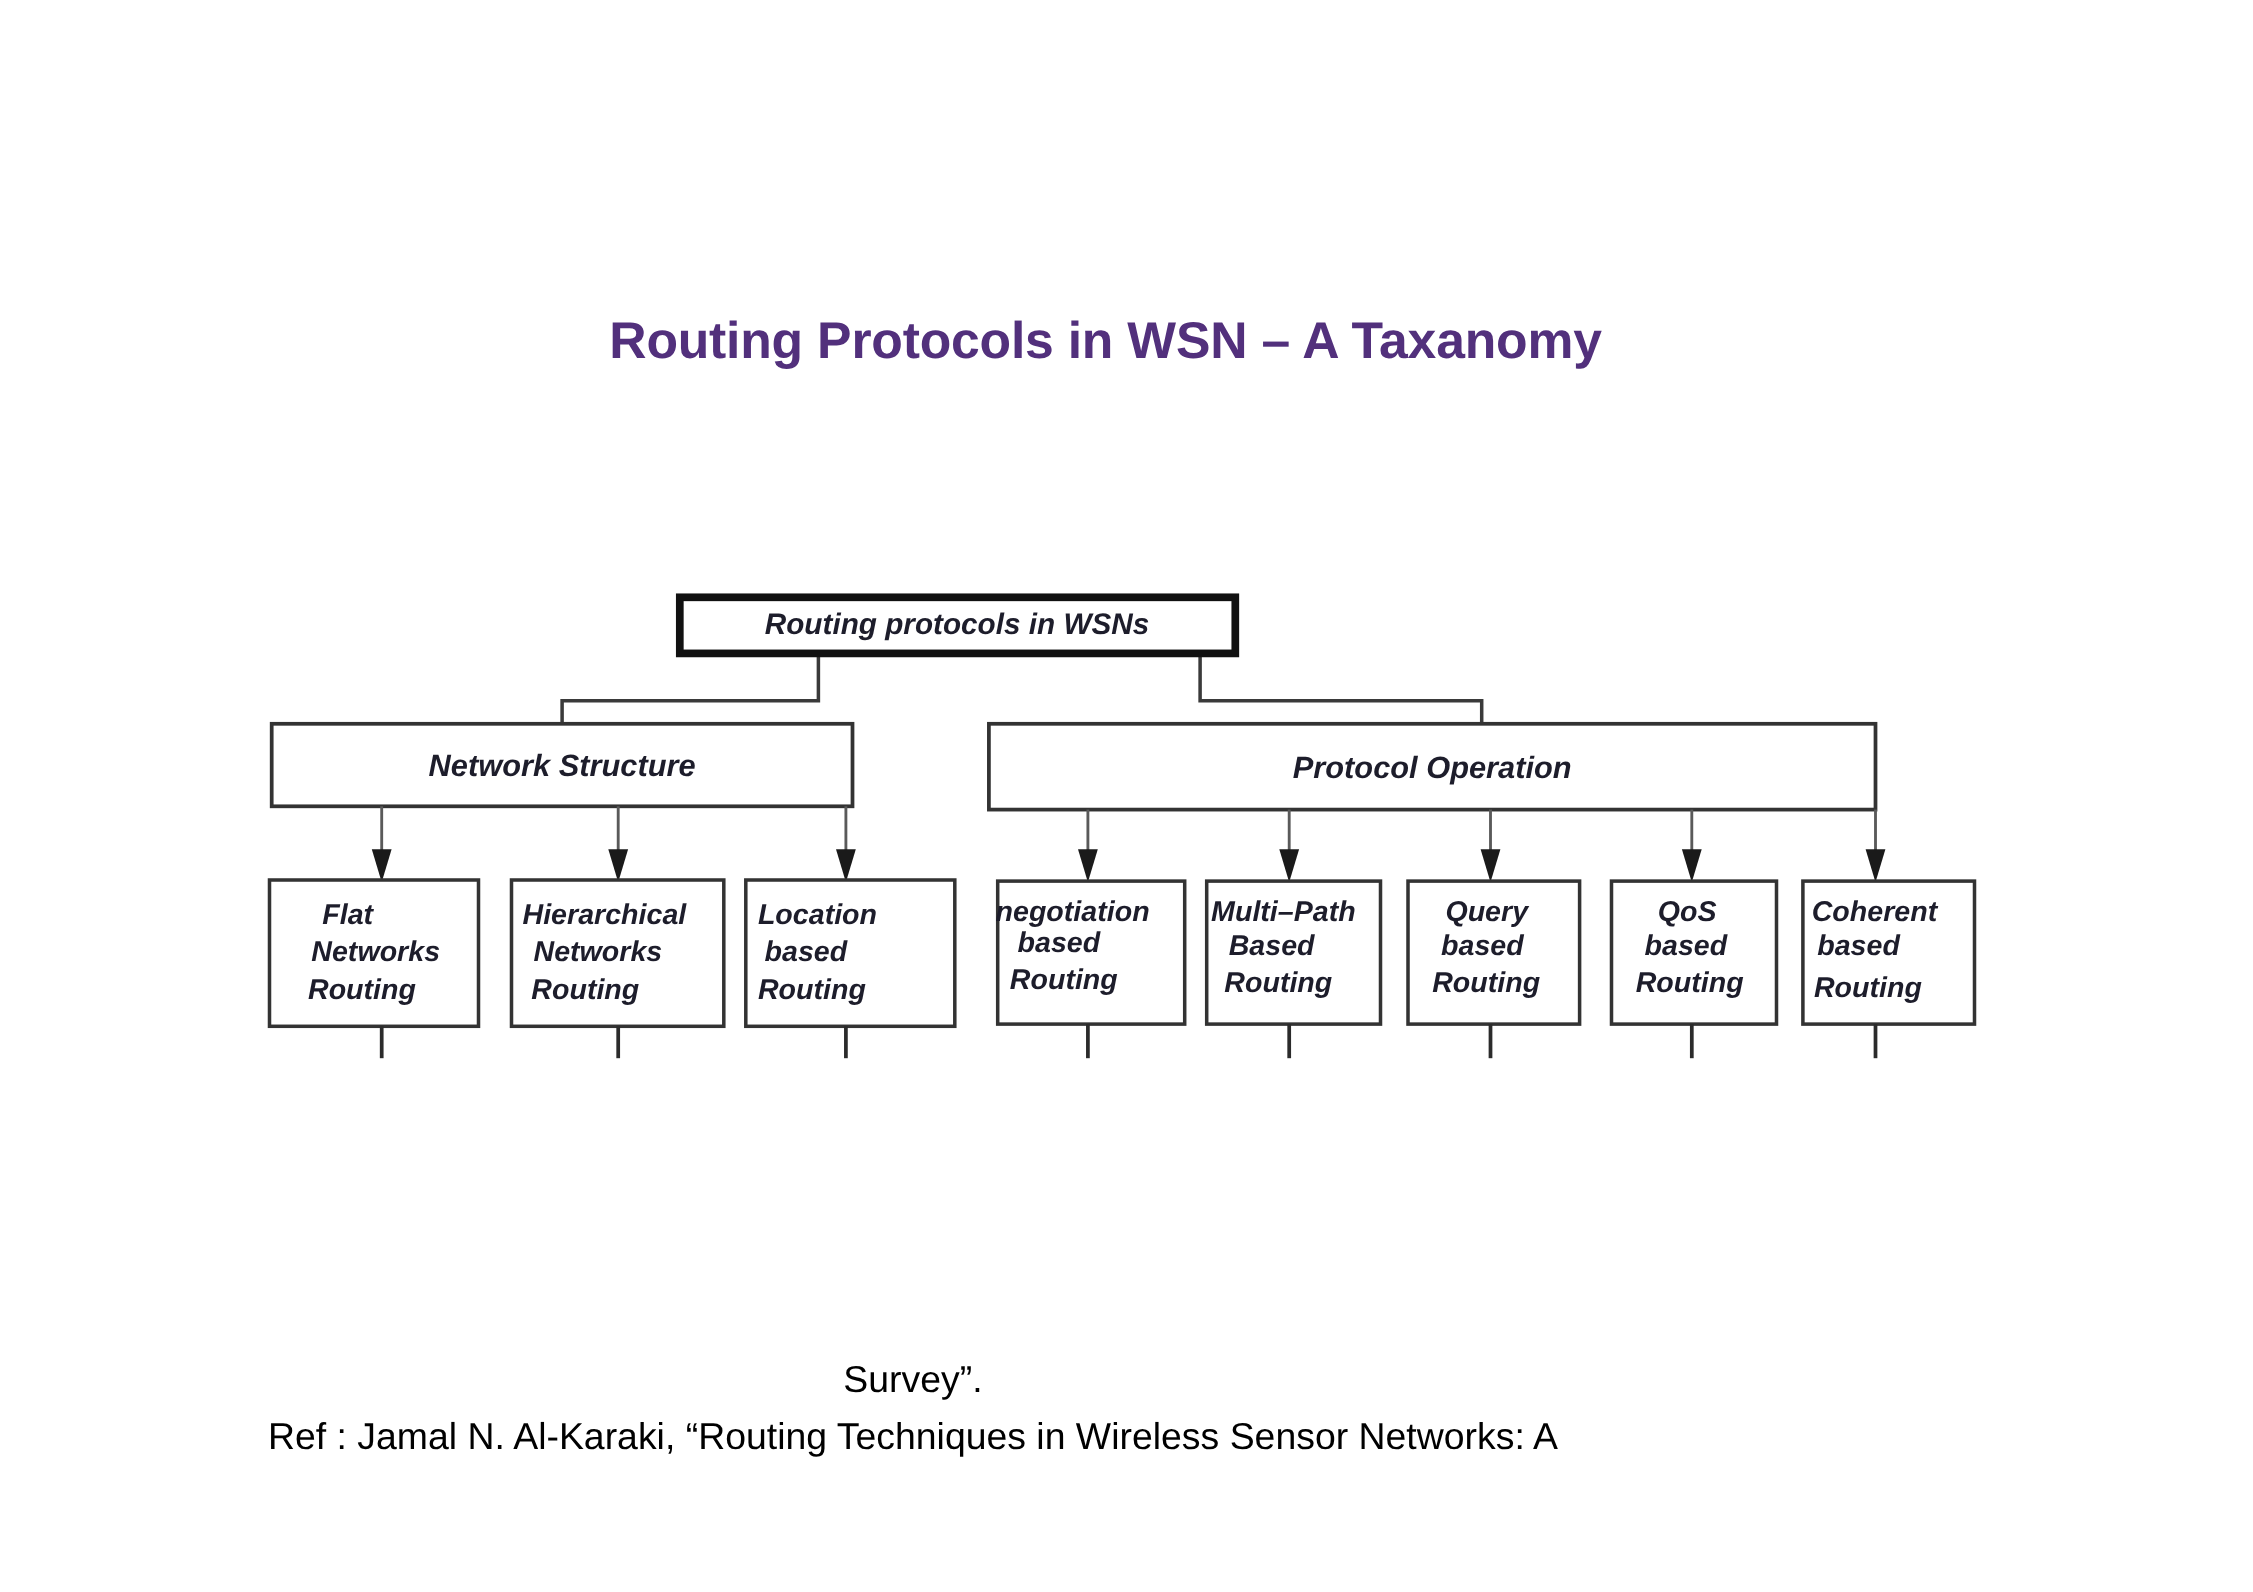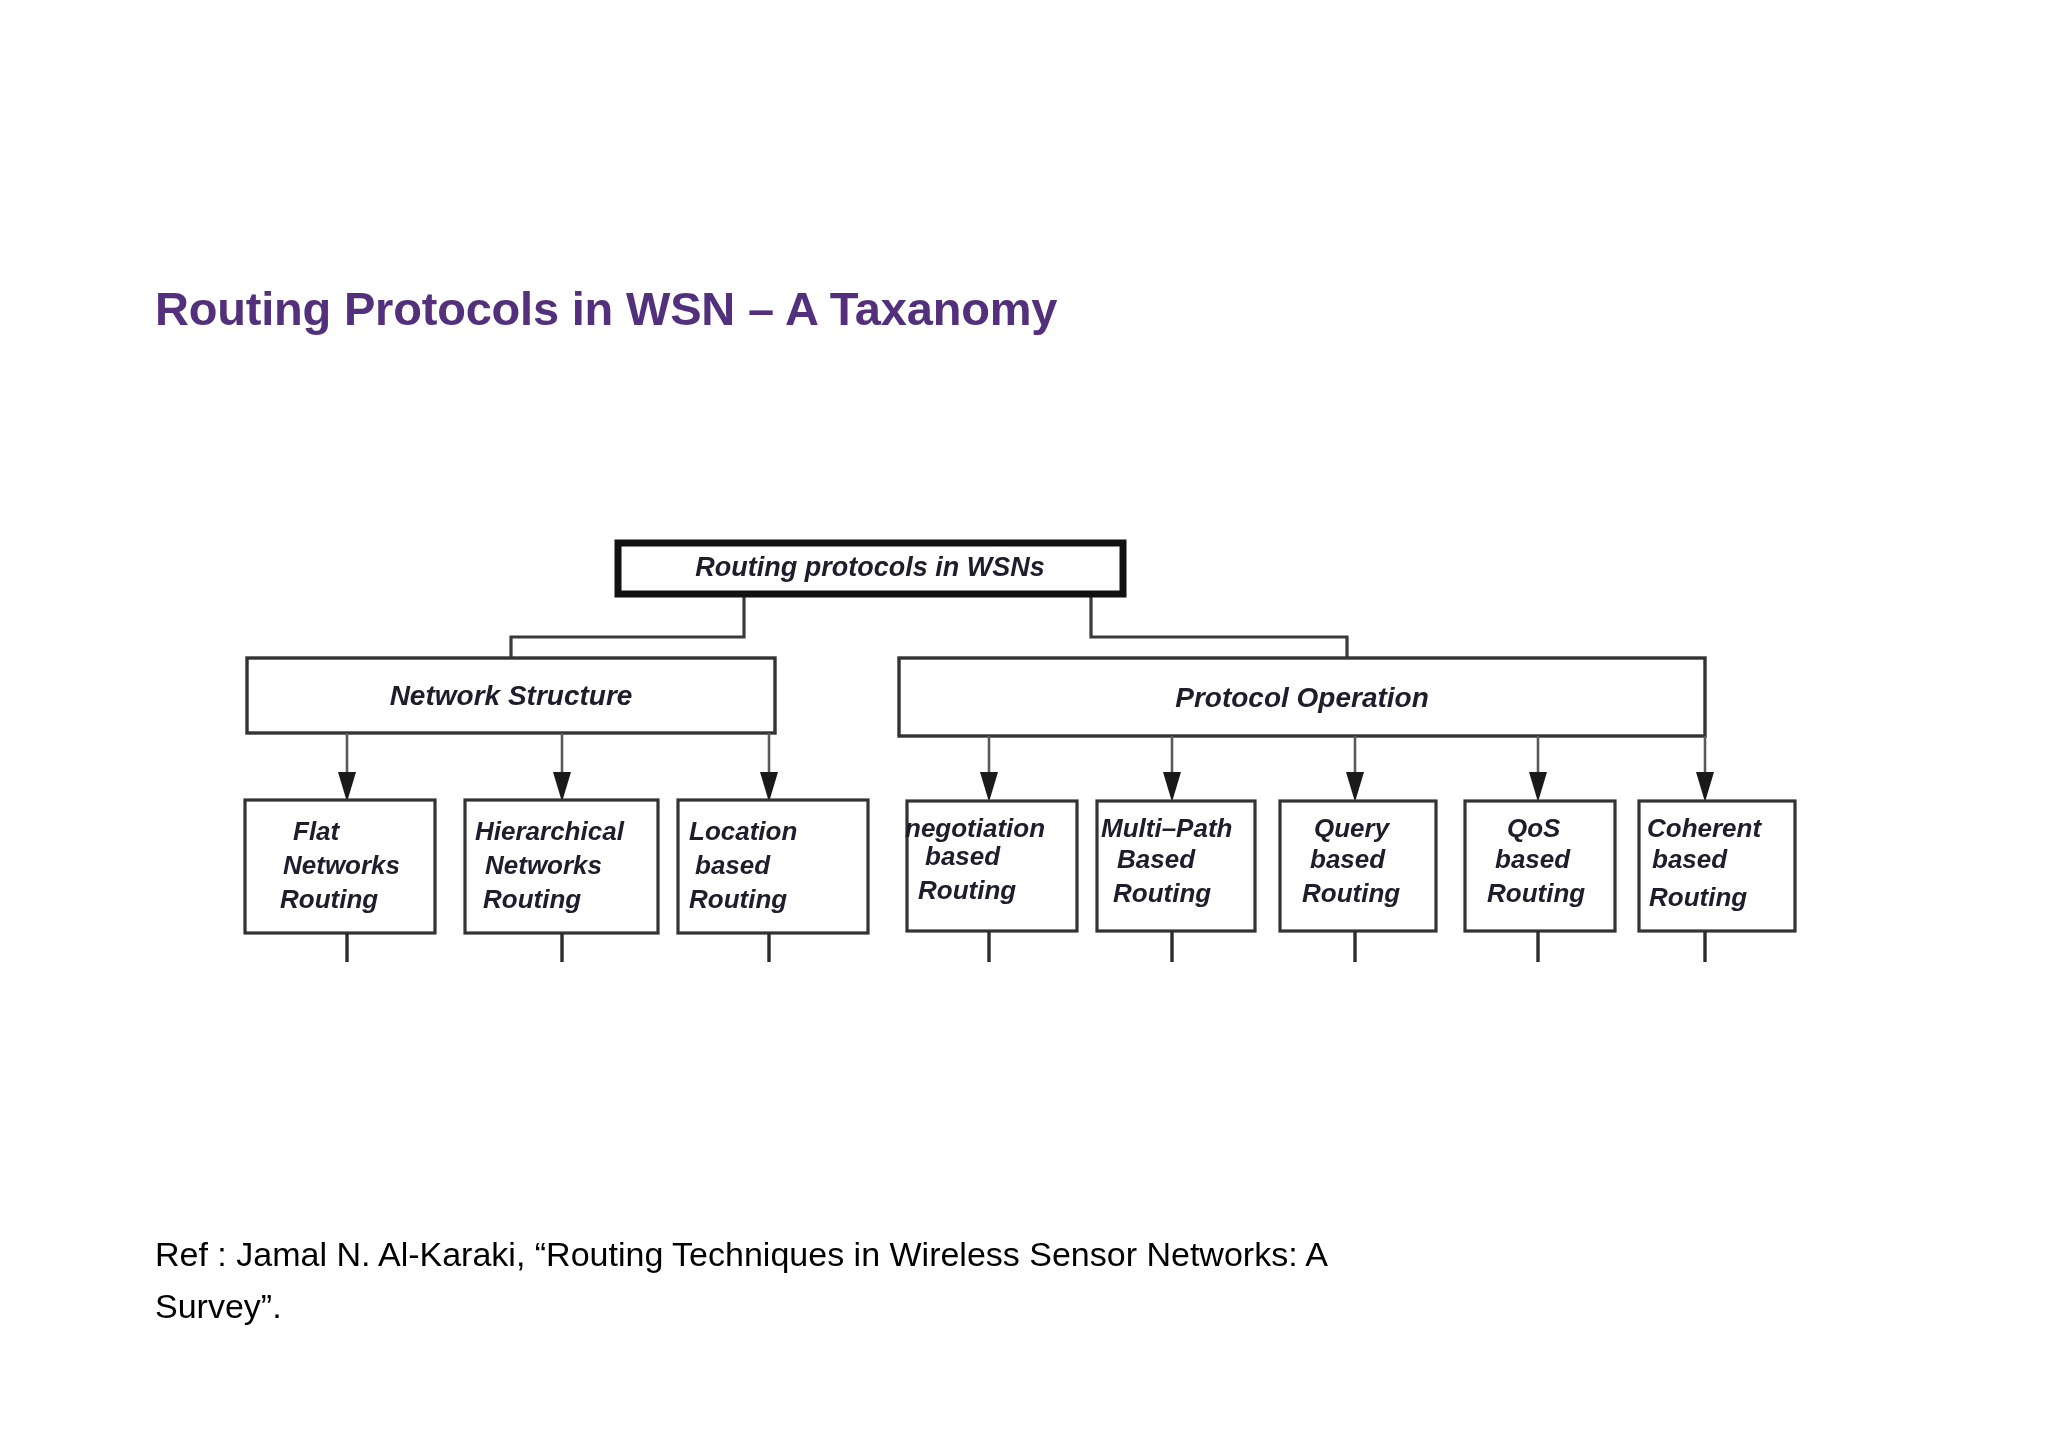--- a/index.html
+++ b/index.html
@@ -12,20 +12,21 @@
     height: 1447px;
     position: relative;
     overflow: hidden;
     font-family: "Liberation Sans", sans-serif;
   }
 
   .slide {
     position: absolute;
     inset: 0;
     background: #ffffff;
+    text-align: center;
   }
 
   
   #slide-title {
     position: absolute;
     left: 155px;
     top: 281px;
     width: 1700px;
     font-family: "Liberation Sans", sans-serif;
     font-size: 47px;
@@ -210,17 +211,17 @@
         <text class="node-label leaf-label" x="1630" y="327">Coherent</text>
         <text class="node-label leaf-label" x="1635" y="358">based</text>
         <text class="node-label leaf-label" x="1632" y="396">Routing</text>
         <line class="stub" x1="1688" y1="421" x2="1688" y2="452"></line>
       </g>
 
     </svg>
   </div>
 
   <div id="reference-block">
+    <div class="ref-line">Survey”.</div>
     <div class="ref-line">Ref : Jamal N. Al-Karaki, “Routing Techniques in Wireless Sensor Networks: A</div>
-    <div class="ref-line">Survey”.</div>
   </div>
 
 </div>
 
 </body></html>

